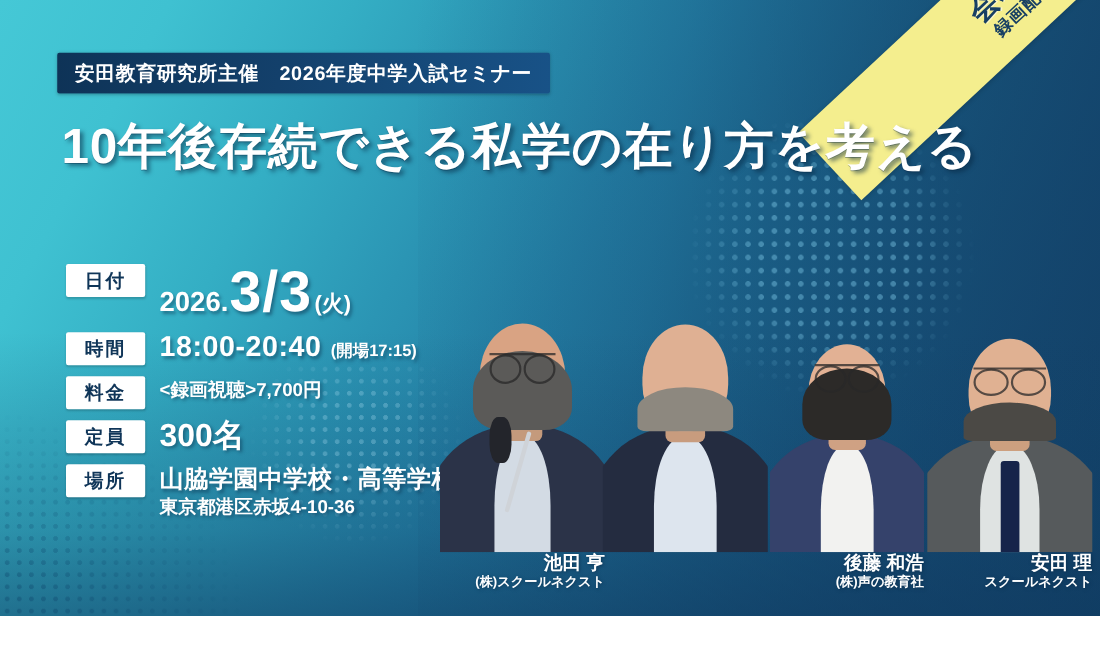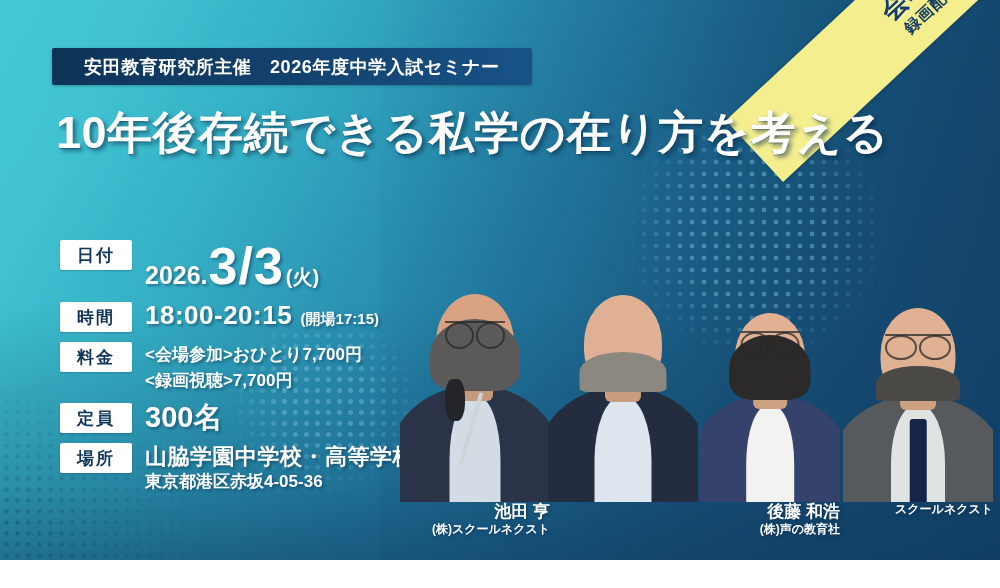--- a/index.html
+++ b/index.html
@@ -49,21 +49,21 @@
   .ribbon{position:absolute;top:-34px;right:-118px;width:420px;height:84px;
     background:#f4ee8e;transform:rotate(-43deg);transform-origin:center;
     display:flex;align-items:center;justify-content:center;box-shadow:0 1px 5px rgba(0,0,0,.18);}
   .ribbon-inner{display:flex;flex-direction:column;align-items:center;justify-content:center;
     line-height:1;padding-left:70px;}
   .ribbon-main{font-size:27px;font-weight:bold;color:#173f63;letter-spacing:1.5px;
     text-shadow:1px 1px 0 rgba(255,255,255,.55);}
   .ribbon-sub{font-size:16px;font-weight:bold;color:#173f63;letter-spacing:1px;margin-top:5px;}
 
   
-  .badge{position:absolute;left:52px;top:48px;height:37px;padding:0 32px;
+  .badge{position:absolute;left:52px;top:48px;height:37px;padding:0 16px;
     display:flex;align-items:center;border-radius:2px;
     background:linear-gradient(95deg,#0e3357 0%,#13406b 45%,#185287 100%);
     box-shadow:0 1px 3px rgba(0,0,0,.25);}
   .badge-text{color:#ffffff;font-size:18px;font-weight:bold;letter-spacing:.6px;white-space:nowrap;}
 
   
   .headline{position:absolute;left:56px;top:106px;width:880px;}
   .headline-line{color:#ffffff;font-size:45px;font-weight:bold;line-height:1.22;
     letter-spacing:.5px;white-space:nowrap;
     text-shadow:3px 3px 4px rgba(8,40,68,.55), 0 1px 0 rgba(8,40,68,.35);}
@@ -176,52 +176,51 @@
           </div>
         </div>
       </div>
 
       <div class="row">
         <div class="chip">
           <span class="chip-text">時間</span>
         </div>
         <div class="row-body">
           <div class="timeline">
-            <span class="time-main">18:00-20:15</span>
+            <span class="time-main">18:00-20:40</span>
             <span class="time-sub">(開場17:15)</span>
           </div>
         </div>
       </div>
 
       <div class="row">
         <div class="chip">
           <span class="chip-text">料金</span>
         </div>
         <div class="row-body">
-          <div class="fee-line">&lt;会場参加&gt;おひとり7,700円</div>
           <div class="fee-line">&lt;録画視聴&gt;7,700円</div>
         </div>
       </div>
 
       <div class="row">
         <div class="chip">
           <span class="chip-text">定員</span>
         </div>
         <div class="row-body">
           <div class="cap-line">300名</div>
         </div>
       </div>
 
       <div class="row">
         <div class="chip">
           <span class="chip-text">場所</span>
         </div>
         <div class="row-body">
           <div class="venue-main">山脇学園中学校・高等学校</div>
-          <div class="venue-sub">東京都港区赤坂4-05-36</div>
+          <div class="venue-sub">東京都港区赤坂4-10-36</div>
         </div>
       </div>
 
     </div>
 
     <div class="speakers">
 
       <div class="sp" style="left:0px;width:150px;height:252px;">
         <div class="sp-photo" style="height:252px;">
           <div class="portrait">
@@ -276,20 +275,21 @@
             <div class="p-body" style="background:#565a5c;"></div>
             <div class="p-shirt" style="background:#dfe3e2;width:36%;"></div>
             <div class="p-tie" style="background:#16244a;"></div>
             <div class="p-neck" style="background:#cda07f;"></div>
             <div class="p-head" style="background:#e0b192;width:50%;"></div>
             <div class="p-hair" style="background:#4b4945;width:56%;height:15%;border-radius:50% 50% 10% 10%;"></div>
             <div class="p-glass" style="bottom:63%;width:44%;"></div>
           </div>
         </div>
         <div class="sp-name" style="top:230px;">
+          <div class="sp-name-main">安田 理</div>
           <div class="sp-name-org">スクールネクスト</div>
         </div>
       </div>
 
     </div>
   </div>
 
   <div class="bottom-white"></div>
 </div>
 

